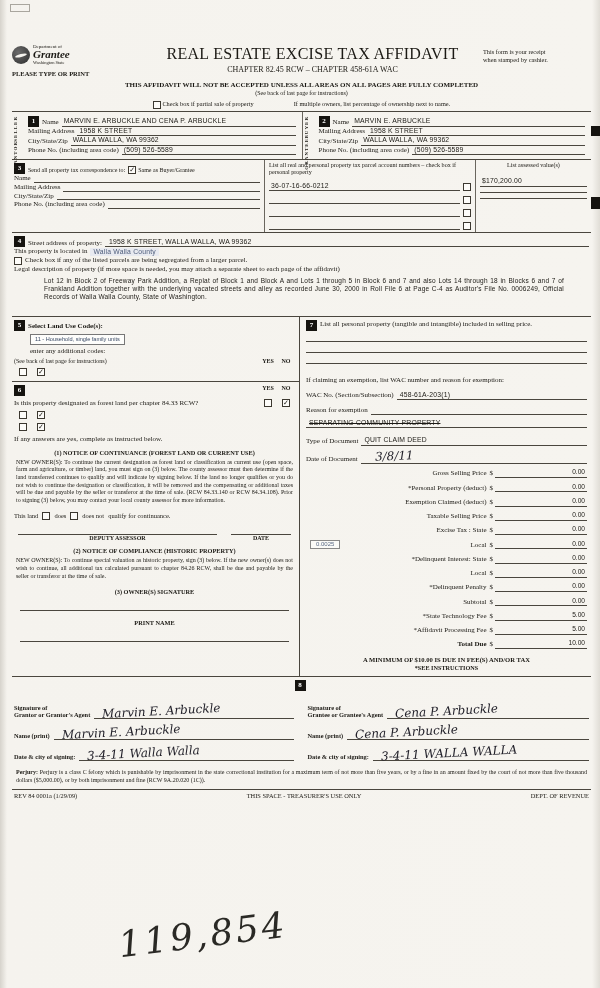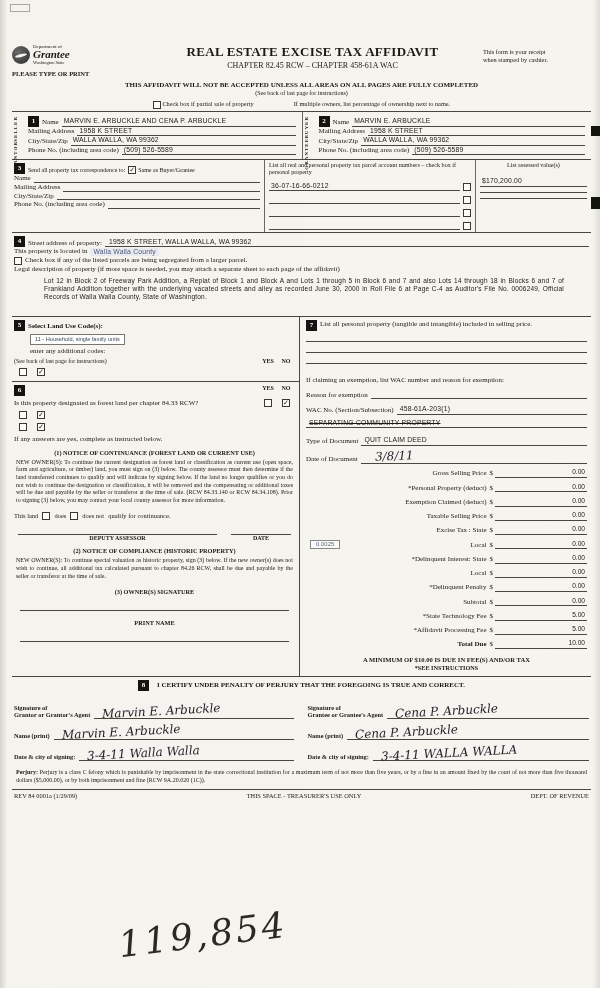--- a/index.html
+++ b/index.html
@@ -23,21 +23,21 @@
   .hdr{display:flex;align-items:flex-start}
   .logo{width:130px}
   .logorow{display:flex;align-items:center;gap:3px}
   .logocircle{width:18px;height:18px;border-radius:50%;background:radial-gradient(circle at 35% 35%,#6b6b6b,#2b2b2b);position:relative;flex:0 0 auto}
   .logocircle:after{content:"";position:absolute;left:3px;top:8px;width:12px;height:3px;background:#f5f3ee;border-radius:50%;transform:rotate(-15deg)}
   .logotxt .d{font-size:5px}
   .logotxt .r{font-size:11px;font-weight:bold;font-style:italic;line-height:.9}
   .logotxt .w{font-size:4.5px}
   .typeprint{font-size:6.5px;font-weight:bold;margin-top:4px}
   .title{flex:1;text-align:center}
-  .title .t1{font-size:13px;font-weight:bold;letter-spacing:.3px}
+  .title .t1{font-size:16px;font-weight:normal;letter-spacing:.3px}
   .title .t2{font-size:8px;margin-top:1px}
   .receipt{width:108px;font-size:6.3px;line-height:1.2;padding-top:4px}
   .warn{font-size:7px;font-weight:bold;text-align:center;margin-top:3px}
   .seeback{font-size:6px;text-align:center}
   .partialrow{display:flex;justify-content:center;gap:40px;font-size:6.3px;margin:3px 0 2px;align-items:center}
   
   .sec12{display:flex;border-top:1px solid #4a463e}
   .half{width:50%;position:relative;padding:2px 6px 4px 16px}
   .half+.half{border-left:1px solid #6a665e}
   .vlabel{position:absolute;left:1px;top:4px;display:flex;flex-direction:column;align-items:center}
@@ -361,26 +361,26 @@
       <div class="colR">
         <div class="frow" style="margin-top:1px;align-items:flex-start">
           <span class="sq">7</span>
           <span>List all personal property (tangible and intangible) included in selling price.</span>
         </div>
         <div class="blankline"></div>
         <div class="blankline"></div>
         <div class="blankline"></div>
         <div style="margin-top:12px">If claiming an exemption, list WAC number and reason for exemption:</div>
         <div class="lrow">
+          <span class="lbl">WAC No. (Section/Subsection)</span>
+          <span class="fill ul typed">458-61A-203(1)</span>
+        </div>
+        <div class="lrow">
           <span class="lbl">Reason for exemption</span>
           <span class="fill ul"></span>
-        </div>
-        <div class="lrow">
-          <span class="lbl">WAC No. (Section/Subsection)</span>
-          <span class="fill ul typed">458-61A-203(1)</span>
         </div>
         <div class="lrow" style="margin-top:4px">
           <span class="fill ul typed strike">SEPARATING COMMUNITY PROPERTY</span>
         </div>
         <div class="lrow" style="margin-top:8px">
           <span class="lbl">Type of Document</span>
           <span class="fill ul typed">QUIT CLAIM DEED</span>
         </div>
         <div class="lrow" style="margin-top:6px">
           <span class="lbl">Date of Document</span>
@@ -457,21 +457,20 @@
             </div>
         </div>
         <div class="minnote">A MINIMUM OF $10.00 IS DUE IN FEE(S) AND/OR TAX</div>
         <div class="seeinstr">*SEE INSTRUCTIONS</div>
       </div>
     </div>
 
     <div class="sec8">
       <div class="s8head">
         <span class="sq">8</span>
-        <span class="b">I CERTIFY UNDER PENALTY OF PERJURY THAT THE FOREGOING IS TRUE AND CORRECT.</span>
       </div>
       <div class="s8cols">
         <div class="s8col">
           <div class="srow">
             <span class="slbl">
               <div>Signature of</div>
               <div>Grantor or Grantor's Agent</div>
             </span>
             <span class="sline">
                 <i class="hw">Marvin E. Arbuckle</i>

